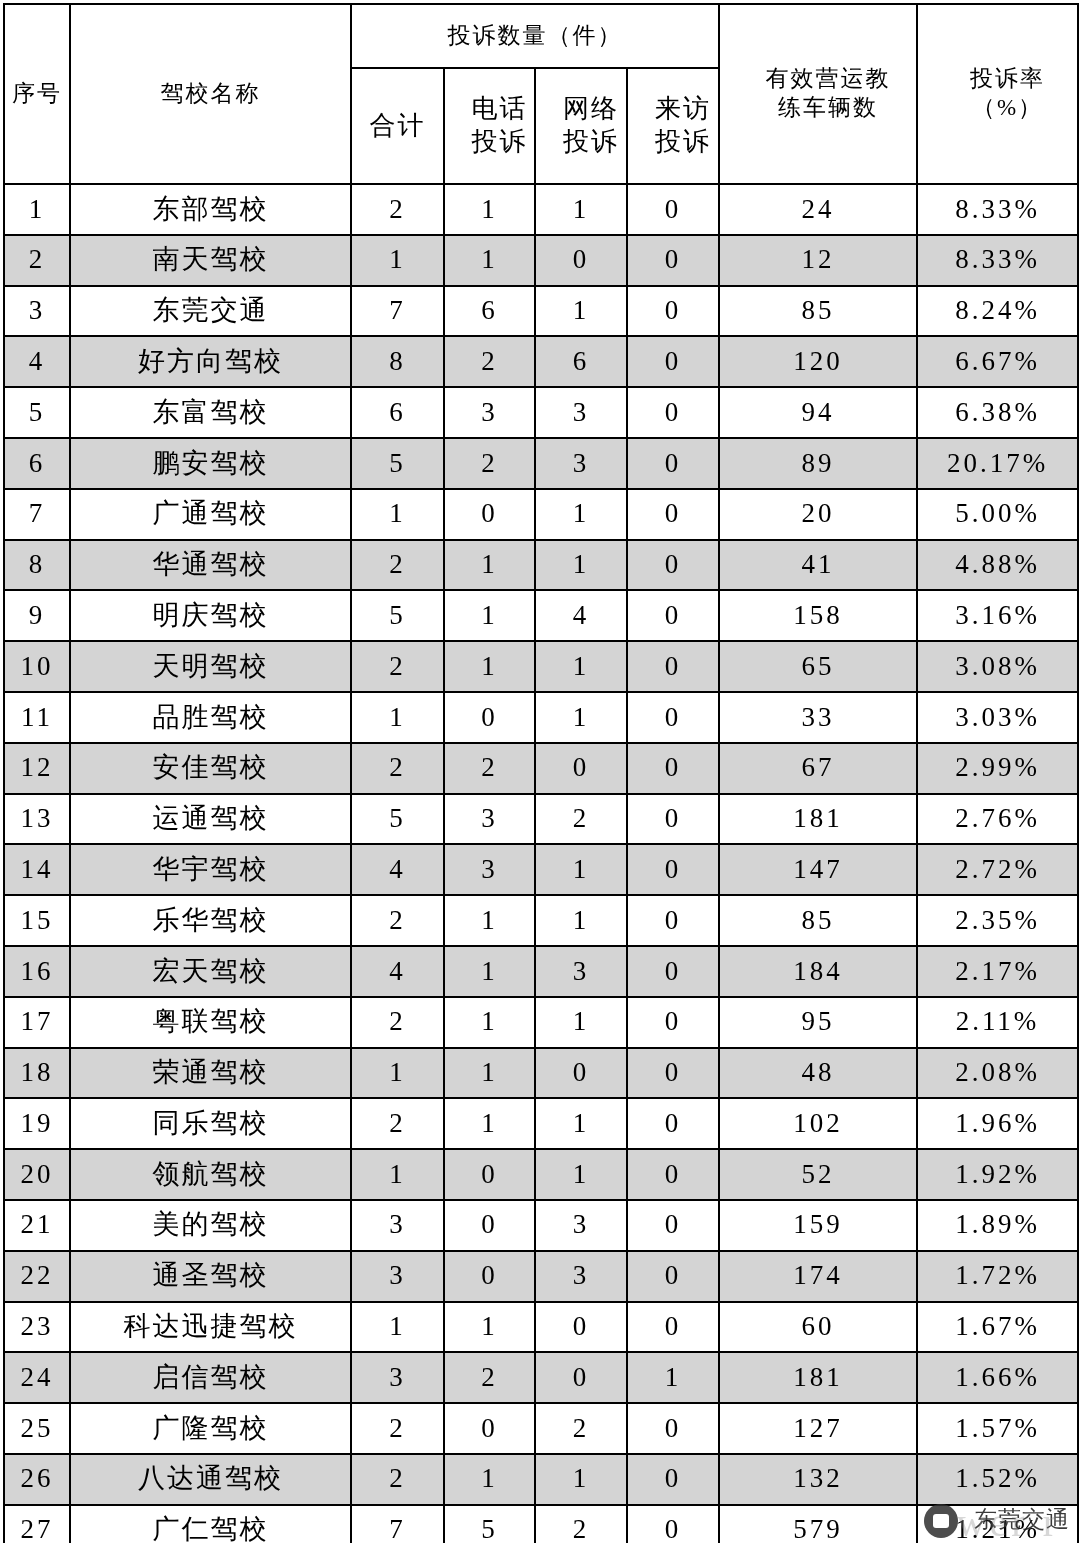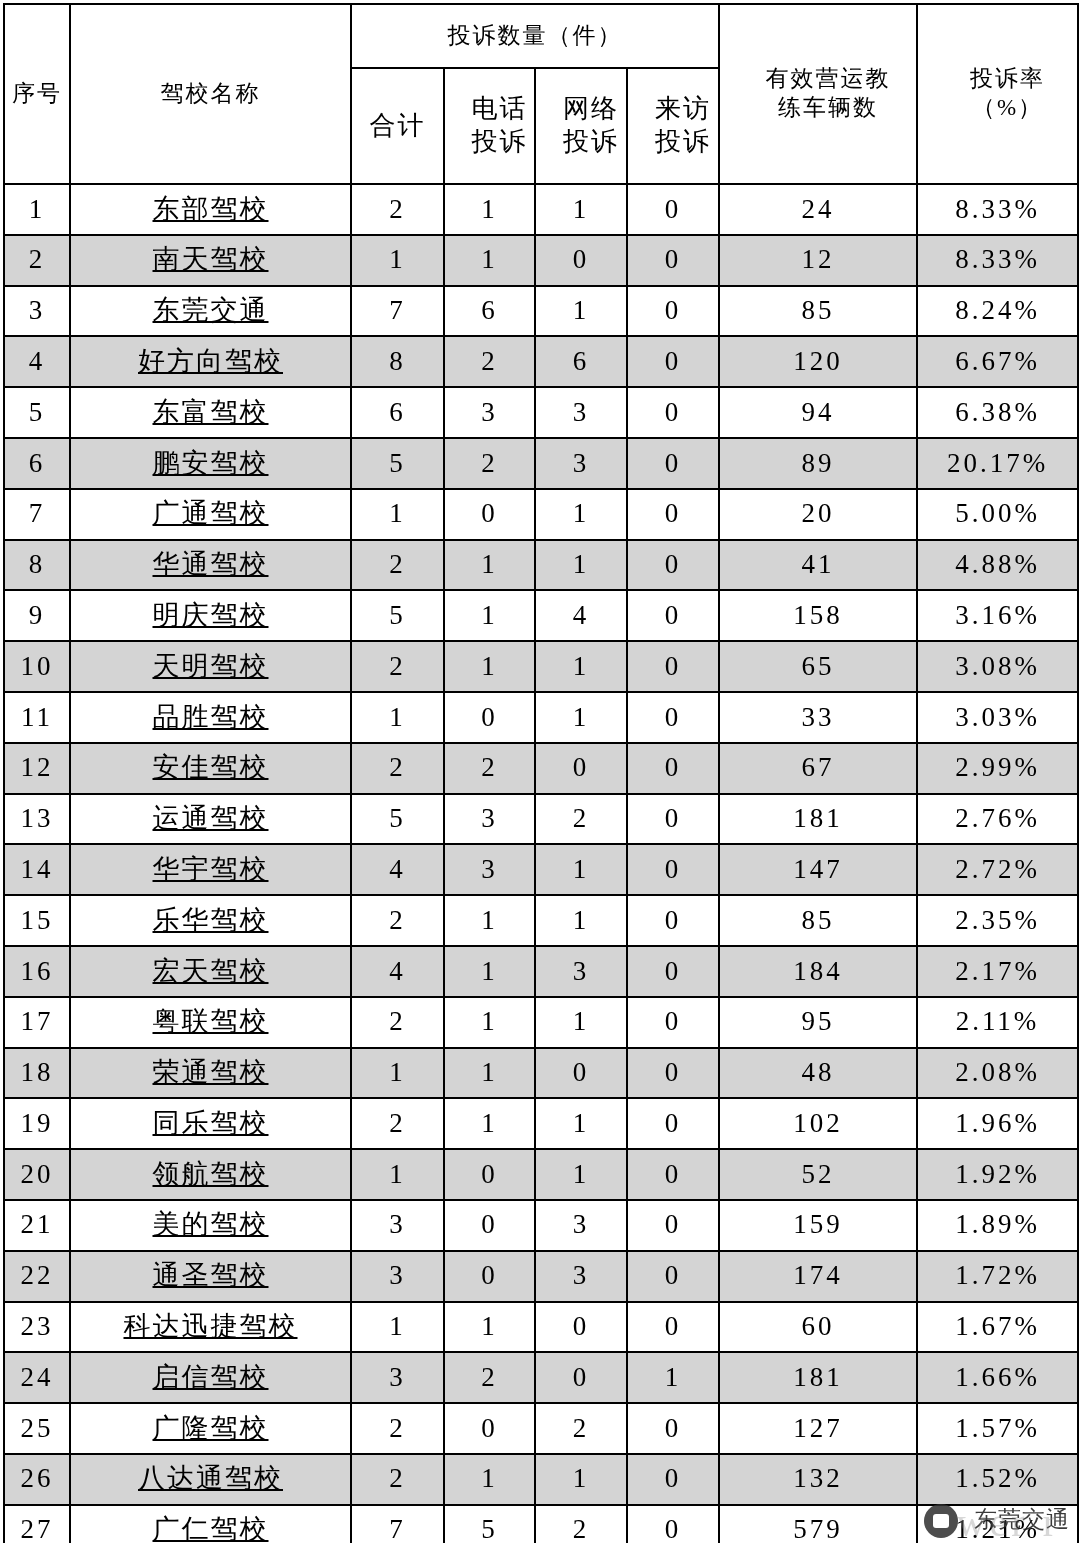--- a/index.html
+++ b/index.html
@@ -73,21 +73,20 @@
   }
   tbody td.idx,
   tbody td.num,
   tbody td.veh,
   tbody td.rate {
     font-family: "Liberation Serif", "DejaVu Serif", serif;
     letter-spacing: 3px;
   }
   tbody td.name {
     letter-spacing: 2px;
-    text-decoration: underline;
   }
   tbody tr.shaded td {
     background: #d4d4d4;
   }
   tbody tr.plain td {
     background: #ffffff;
   }
 
   
   .watermark {

